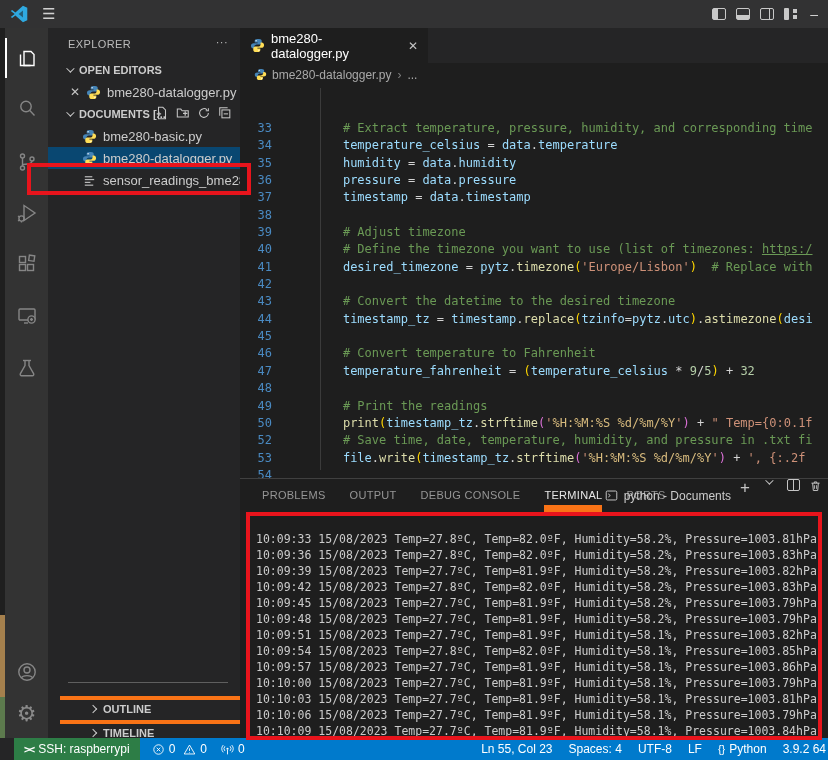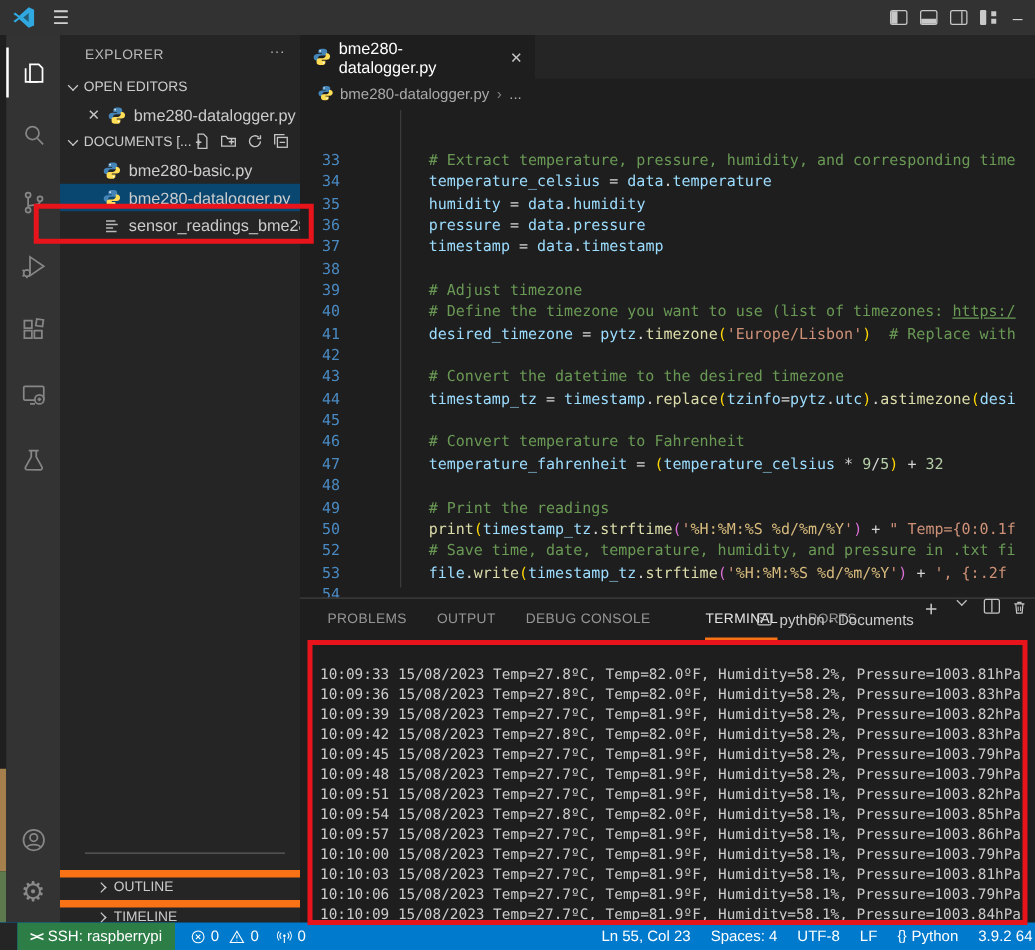--- a/index.html
+++ b/index.html
@@ -32,32 +32,32 @@
   .act-item.active::before { content:""; position:absolute; left:0; top:2px; bottom:2px; width:2px; background:#ffffff; }
   .act-item svg { stroke:#868686; fill:none; stroke-width:1.4; }
   .act-item.active svg { stroke:#ffffff; }
   .gear-glyph { font-size:22px; color:#8a8a8a; line-height:1; }
 
   
   .sidebar { position:absolute; left:48px; top:0; width:192px; height:710px; background:#252526; color:#cccccc; }
   .sb-title { position:absolute; top:0; left:0; right:0; height:31px; display:flex; align-items:center; }
   .sb-title span { margin-left:20px; font-size:11px; color:#bbbbbb; letter-spacing:.4px; }
   .sb-ellipsis { position:absolute; right:12px; top:8px; font-size:13px; color:#cccccc; letter-spacing:1px; }
-  .sb-sec { position:absolute; left:0; right:0; height:22px; display:flex; align-items:center; font-size:11px; font-weight:normal; color:#cccccc; }
+  .sb-sec { position:absolute; left:12px; right:0; height:22px; display:flex; align-items:center; font-size:11px; font-weight:bold; color:#cccccc; }
   .chev { display:inline-block; width:6px; height:6px; border-right:1.4px solid #cccccc; border-bottom:1.4px solid #cccccc; margin:0 7px 0 6px; }
   .chev.down { transform:rotate(45deg) translateY(-2px); }
   .chev.right { transform:rotate(-45deg); }
   .sec-actions { position:absolute; right:8px; top:3px; display:flex; gap:7px; }
   .sec-actions svg { stroke:#c5c5c5; fill:none; stroke-width:1.2; }
   .sb-row { position:absolute; left:0; right:0; height:22px; display:flex; align-items:center; font-size:13px; color:#cccccc; }
   .sb-row.sel { background:#094771; }
   .sb-row .ficon { width:15px; height:15px; margin-right:6px; flex:0 0 auto; }
   .close-x { font-size:12px; color:#c5c5c5; margin:0 6px 0 22px; }
   .sb-divider { position:absolute; left:20px; right:12px; height:1px; background:#5f5f5f; }
-  .sb-bottom-sec { border-top:6px solid #f97316;padding-left:24px; }
+  .sb-bottom-sec { border-top:4px solid #f97316;padding-left:24px; }
 
   
   .editor { position:absolute; left:240px; top:0; width:588px; height:710px; background:#1e1e1e; }
   .tabbar { position:absolute; top:0; left:0; right:0; height:35px; background:#252526; }
   .tab { position:absolute; left:0; top:0; height:35px; width:188px; background:#1e1e1e; display:flex; align-items:center; padding:0 10px; }
   .tab .ficon { width:15px; height:15px; margin-right:6px; }
   .tab-label { font-size:13px; color:#ffffff; }
   .tab-close { margin-left:10px; color:#c5c5c5; font-size:12px; }
   .breadcrumb { position:absolute; top:35px; left:0; right:0; height:23px; display:flex; align-items:center; padding-left:14px; font-size:12px; color:#a9a9a9; }
   .breadcrumb .ficon { width:13px; height:13px; margin-right:5px; }
@@ -70,21 +70,21 @@
   .tk-cm{color:#6a9955} .tk-lk{color:#6a9955; text-decoration:underline}
   .tk-v{color:#9cdcfe} .tk-o{color:#d4d4d4} .tk-f{color:#dcdcaa}
   .tk-s{color:#ce9178} .tk-e{color:#d7ba7d} .tk-n{color:#b5cea8}
   .tk-p1{color:#ffd700} .tk-p2{color:#da70d6}
   .hscroll { position:absolute; left:55px; top:441px; width:162px; height:9px; background:#4f4f4f; }
 
   
   .panel { position:absolute; top:450px; left:0; right:0; height:260px; background:#1e1e1e; border-top:1px solid #404040; }
   .panel-tabs { position:absolute; top:0; left:0; right:0; height:33px; display:flex; align-items:center; padding-left:22px; gap:24px; }
   .ptab { font-size:11px; letter-spacing:.3px; color:#969696; height:33px; line-height:33px; }
-  .ptab.active { color:#e7e7e7; border-bottom:2px solid #f97316;margin-left:20px; }
+  .ptab.active { color:#e7e7e7; border-bottom:7px solid #f97316; }
   .panel-right { position:absolute; right:6px; top:0; height:33px; display:flex; gap:9px; color:#cccccc; }
   .term-sel { display:flex; align-items:center; gap:6px; font-size:12px; color:#cccccc; }
   .pr-ico { color:#c5c5c5; font-size:14px; line-height:1; }
   .split-ico { width:13px; height:12px; border:1px solid #c5c5c5; border-radius:2px; position:relative; }
   .split-ico::before { content:""; position:absolute; left:5px; top:0; bottom:0; width:1px; background:#c5c5c5; }
   .terminal { position:absolute; top:52px; left:16px; right:4px; font-family:"DejaVu Sans Mono", monospace; font-size:11.5px; color:#cccccc; }
   .term-line { height:16px; line-height:16px; white-space:pre; }
 
   
   .statusbar { position:absolute; left:0; top:738px; width:828px; height:22px; background:#007acc; color:#ffffff; font-size:12px; display:flex; align-items:center; overflow:hidden; }

